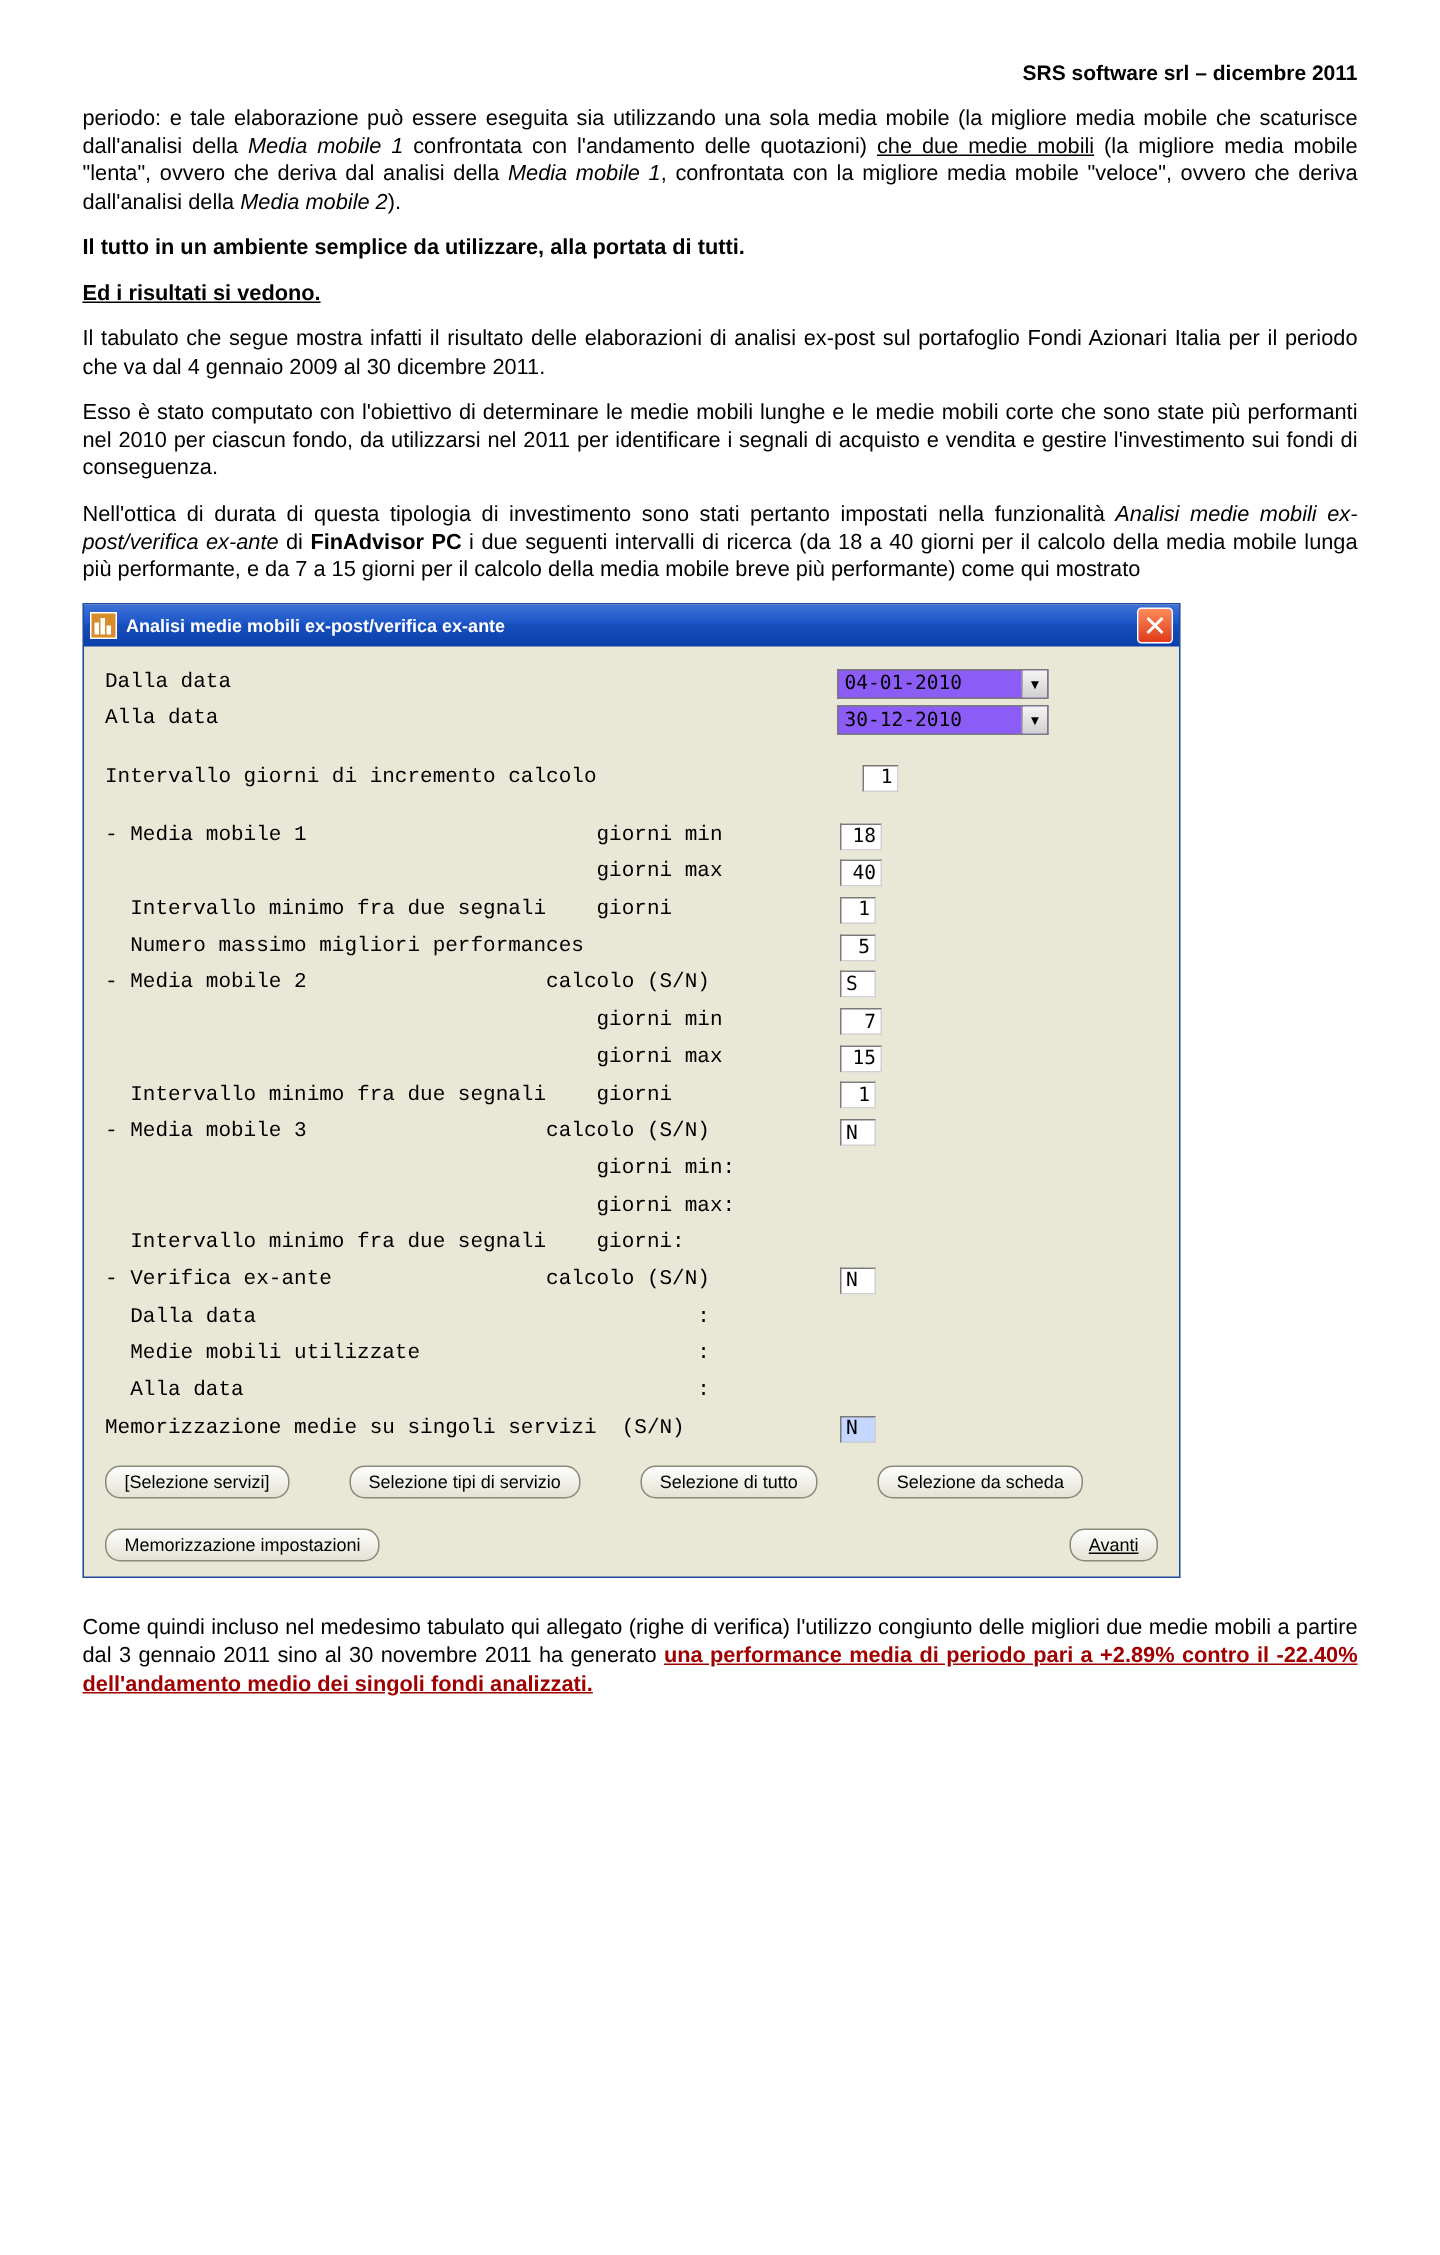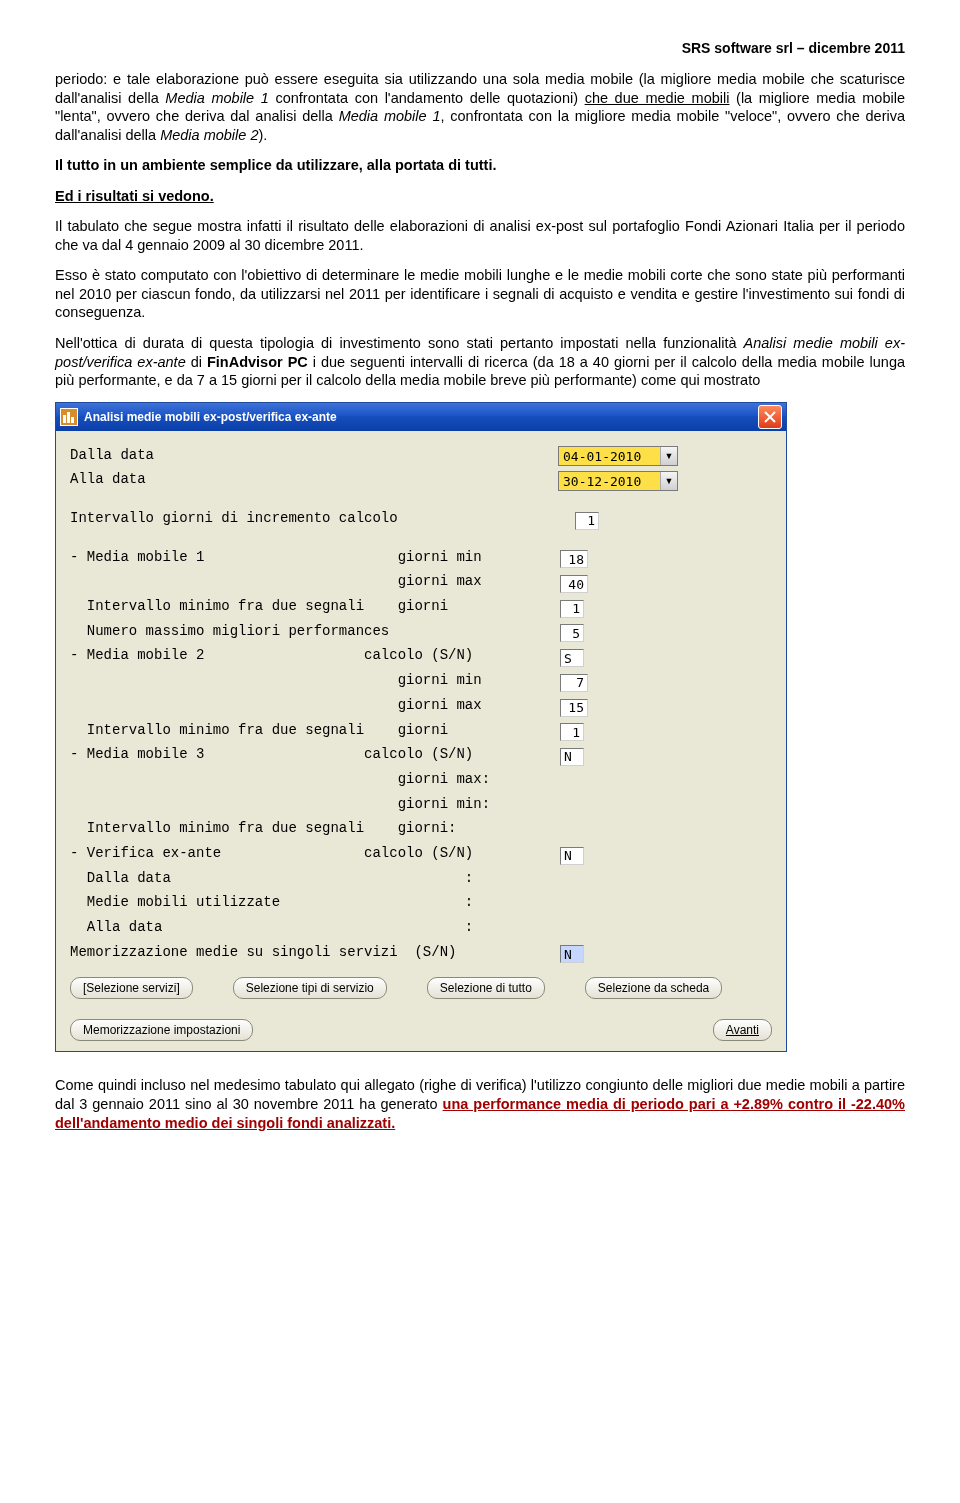--- a/index.html
+++ b/index.html
@@ -79,45 +79,45 @@
     padding: 14px 14px 10px 14px;
   }
   .mono {
     font-family: "Lucida Console", "Courier New", monospace;
     font-size: 14px;
     white-space: pre;
     line-height: 1.55;
   }
   .row {
     display: flex;
-    align-items: flex-end;
+    align-items: center;
     margin-bottom: 3px;
   }
   .lbl { width: 505px; }
   .lbl-short { width: 490px; }
   .lbl-date { width: 488px; }
   .fld {
     background: #fff;
     border: 1px solid #7a7a7a;
     border-right-color:#d0d0d0;
     border-bottom-color:#d0d0d0;
     height: 18px;
     font-family: "Lucida Console", monospace;
     font-size: 13px;
     padding: 0 3px;
     box-sizing: border-box;
     text-align: right;
     color:#000;
   }
   .fld.left { text-align:left; }
   .fld-date {
-    width: 120px;
+    width: 141px;
     display: flex;
     align-items: center;
-    background:#fde047;
+    background:#8b5cf6;
     border:1px solid #7a7a7a;
     height:20px;
     box-sizing:border-box;
   }
   .fld-date span{
     flex:1; font-family:"Lucida Console",monospace; font-size:13px; padding-left:4px;
   }
   .dd-btn{
     width:16px;height:18px;
     background:linear-gradient(#f5f5f5,#d0d0d0);
@@ -247,24 +247,24 @@
       </div>
       <div class="row">
         <span class="mono lbl-short">  Intervallo minimo fra due segnali    giorni</span>
         <input class="fld w24" value="1" style="">
       </div>
       <div class="row">
         <span class="mono lbl-short">- Media mobile 3                   calcolo (S/N)</span>
         <input class="fld w24 left" value="N" style="">
       </div>
       <div class="row">
+          <span class="mono lbl-short">                                       giorni min:</span>
+        </div>
+      <div class="row">
           <span class="mono lbl-short">                                       giorni max:</span>
-        </div>
-      <div class="row">
-          <span class="mono lbl-short">                                       giorni min:</span>
         </div>
       <div class="row">
           <span class="mono lbl-short">  Intervallo minimo fra due segnali    giorni:</span>
         </div>
       <div class="row">
         <span class="mono lbl-short">- Verifica ex-ante                 calcolo (S/N)</span>
         <input class="fld w24 left" value="N" style="">
       </div>
       <div class="row">
           <span class="mono lbl-short">  Dalla data                                   :</span>

